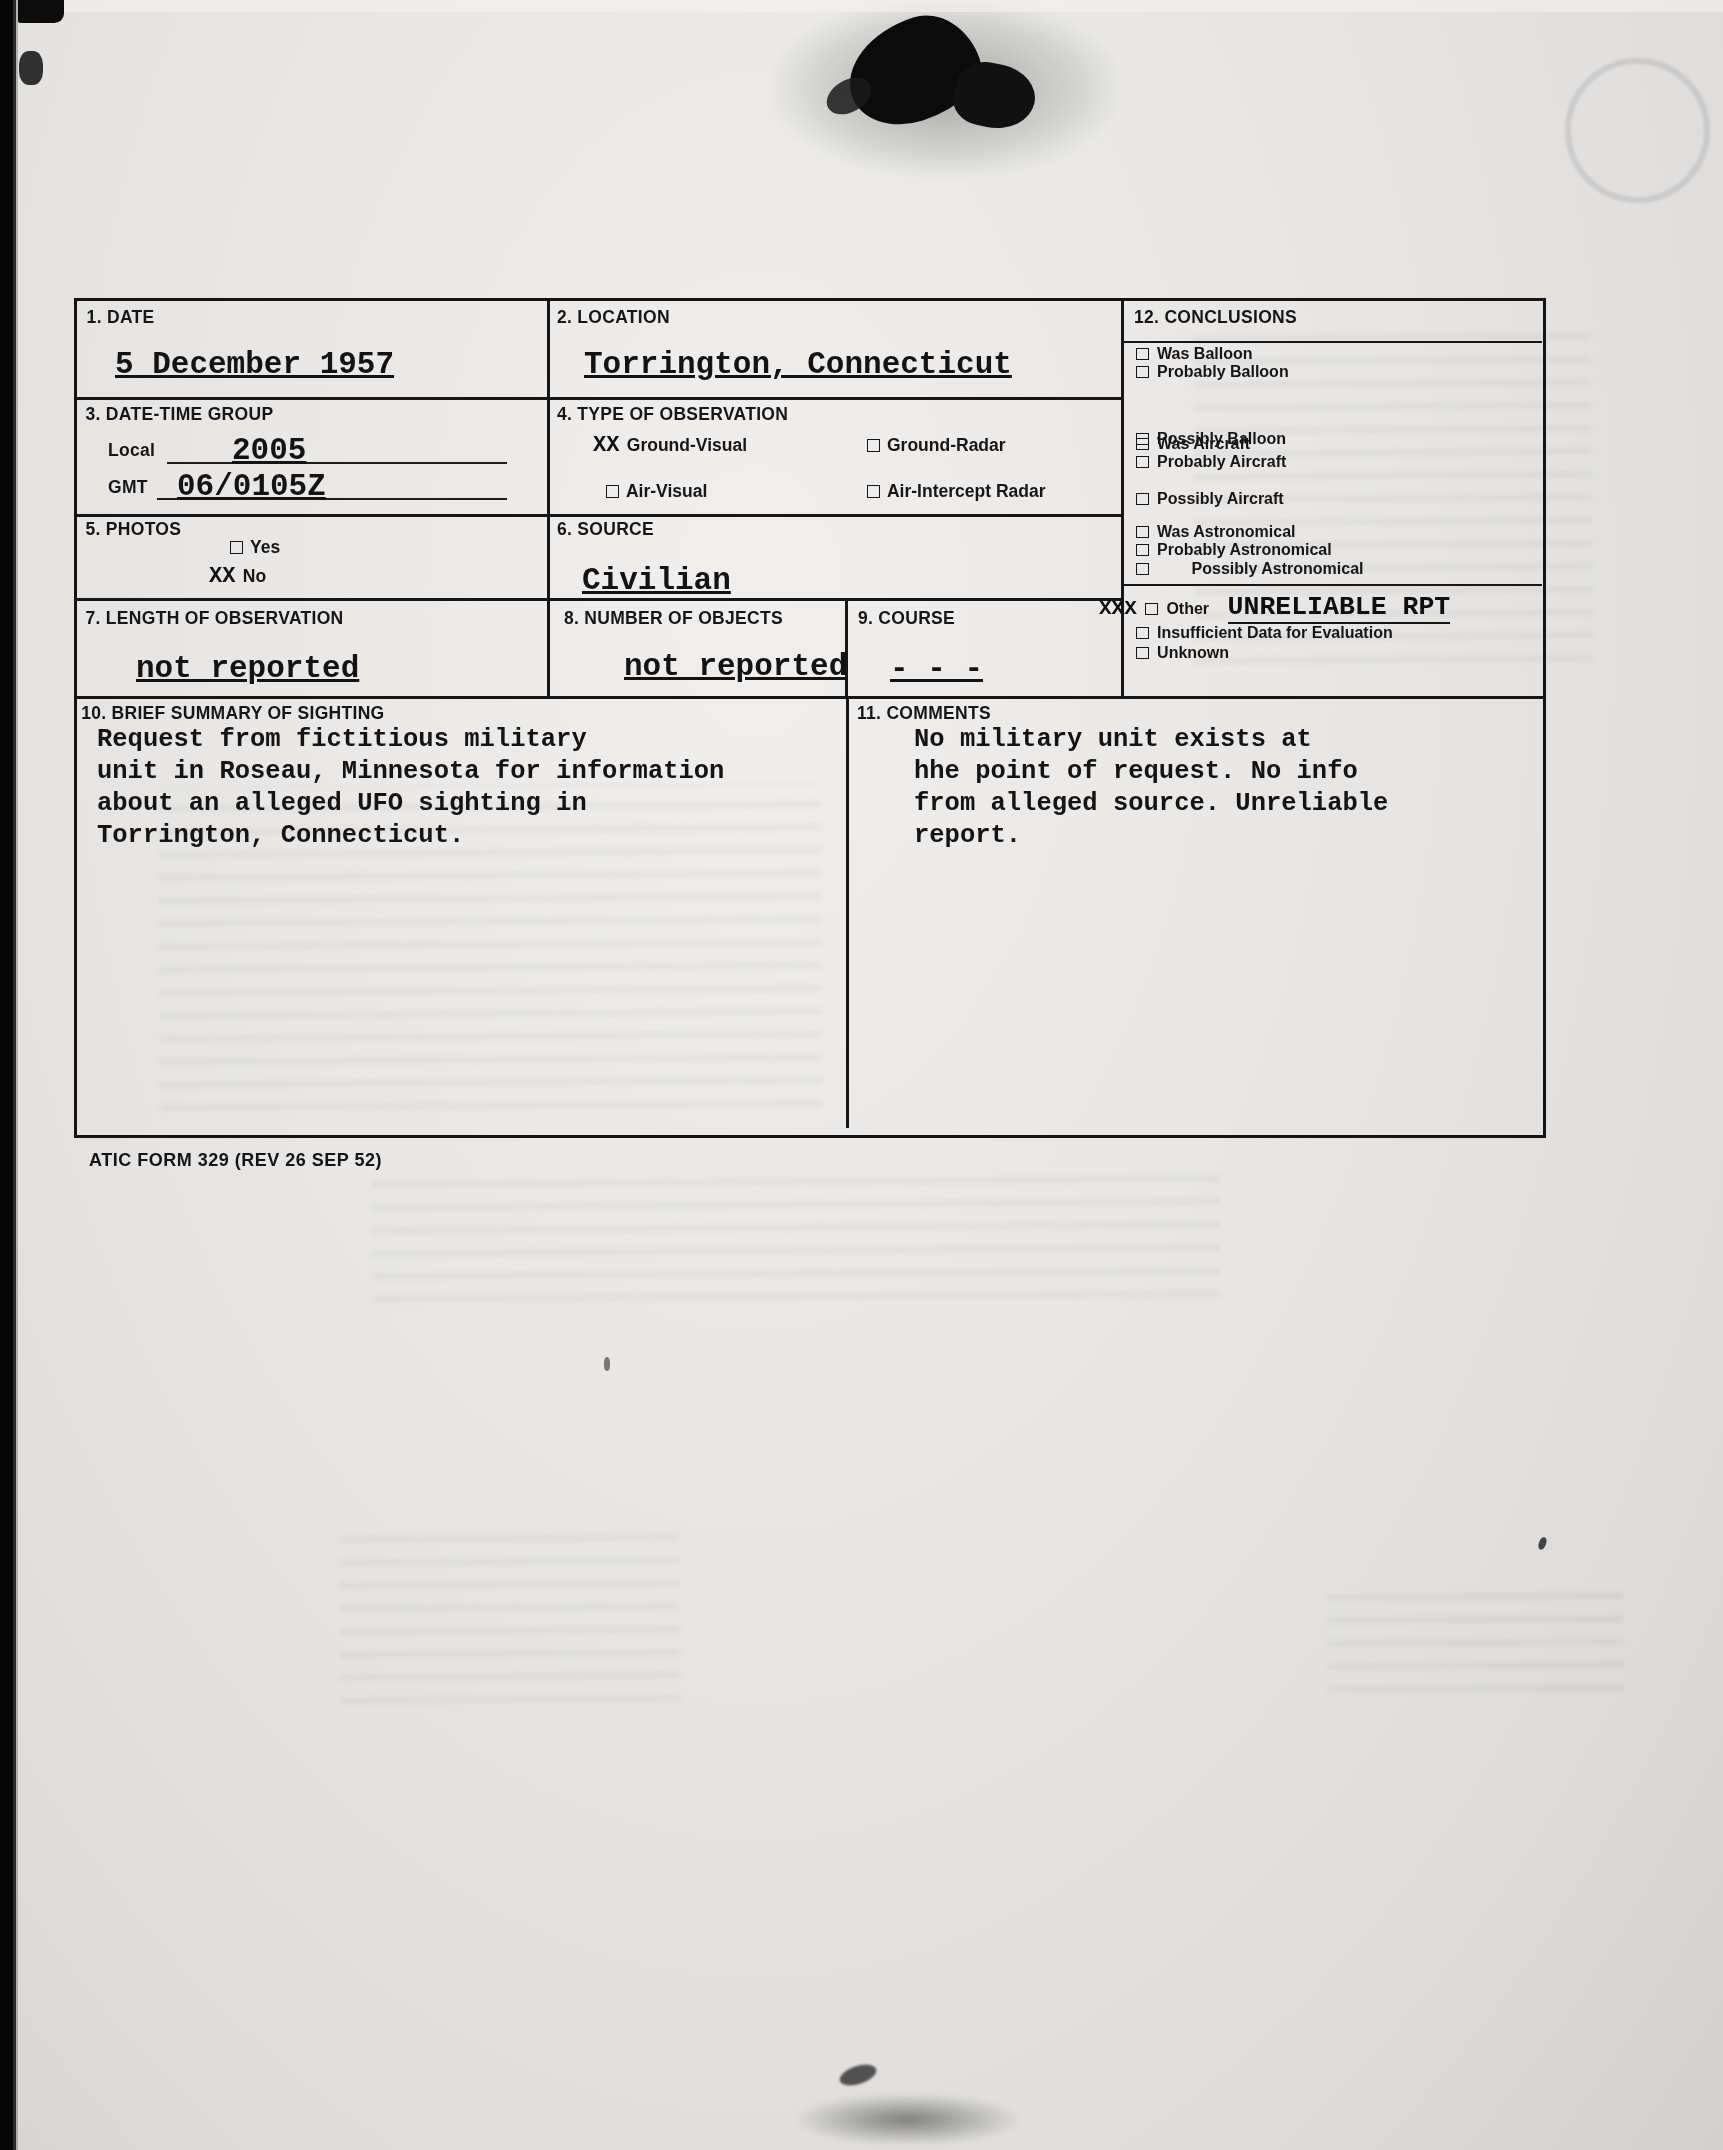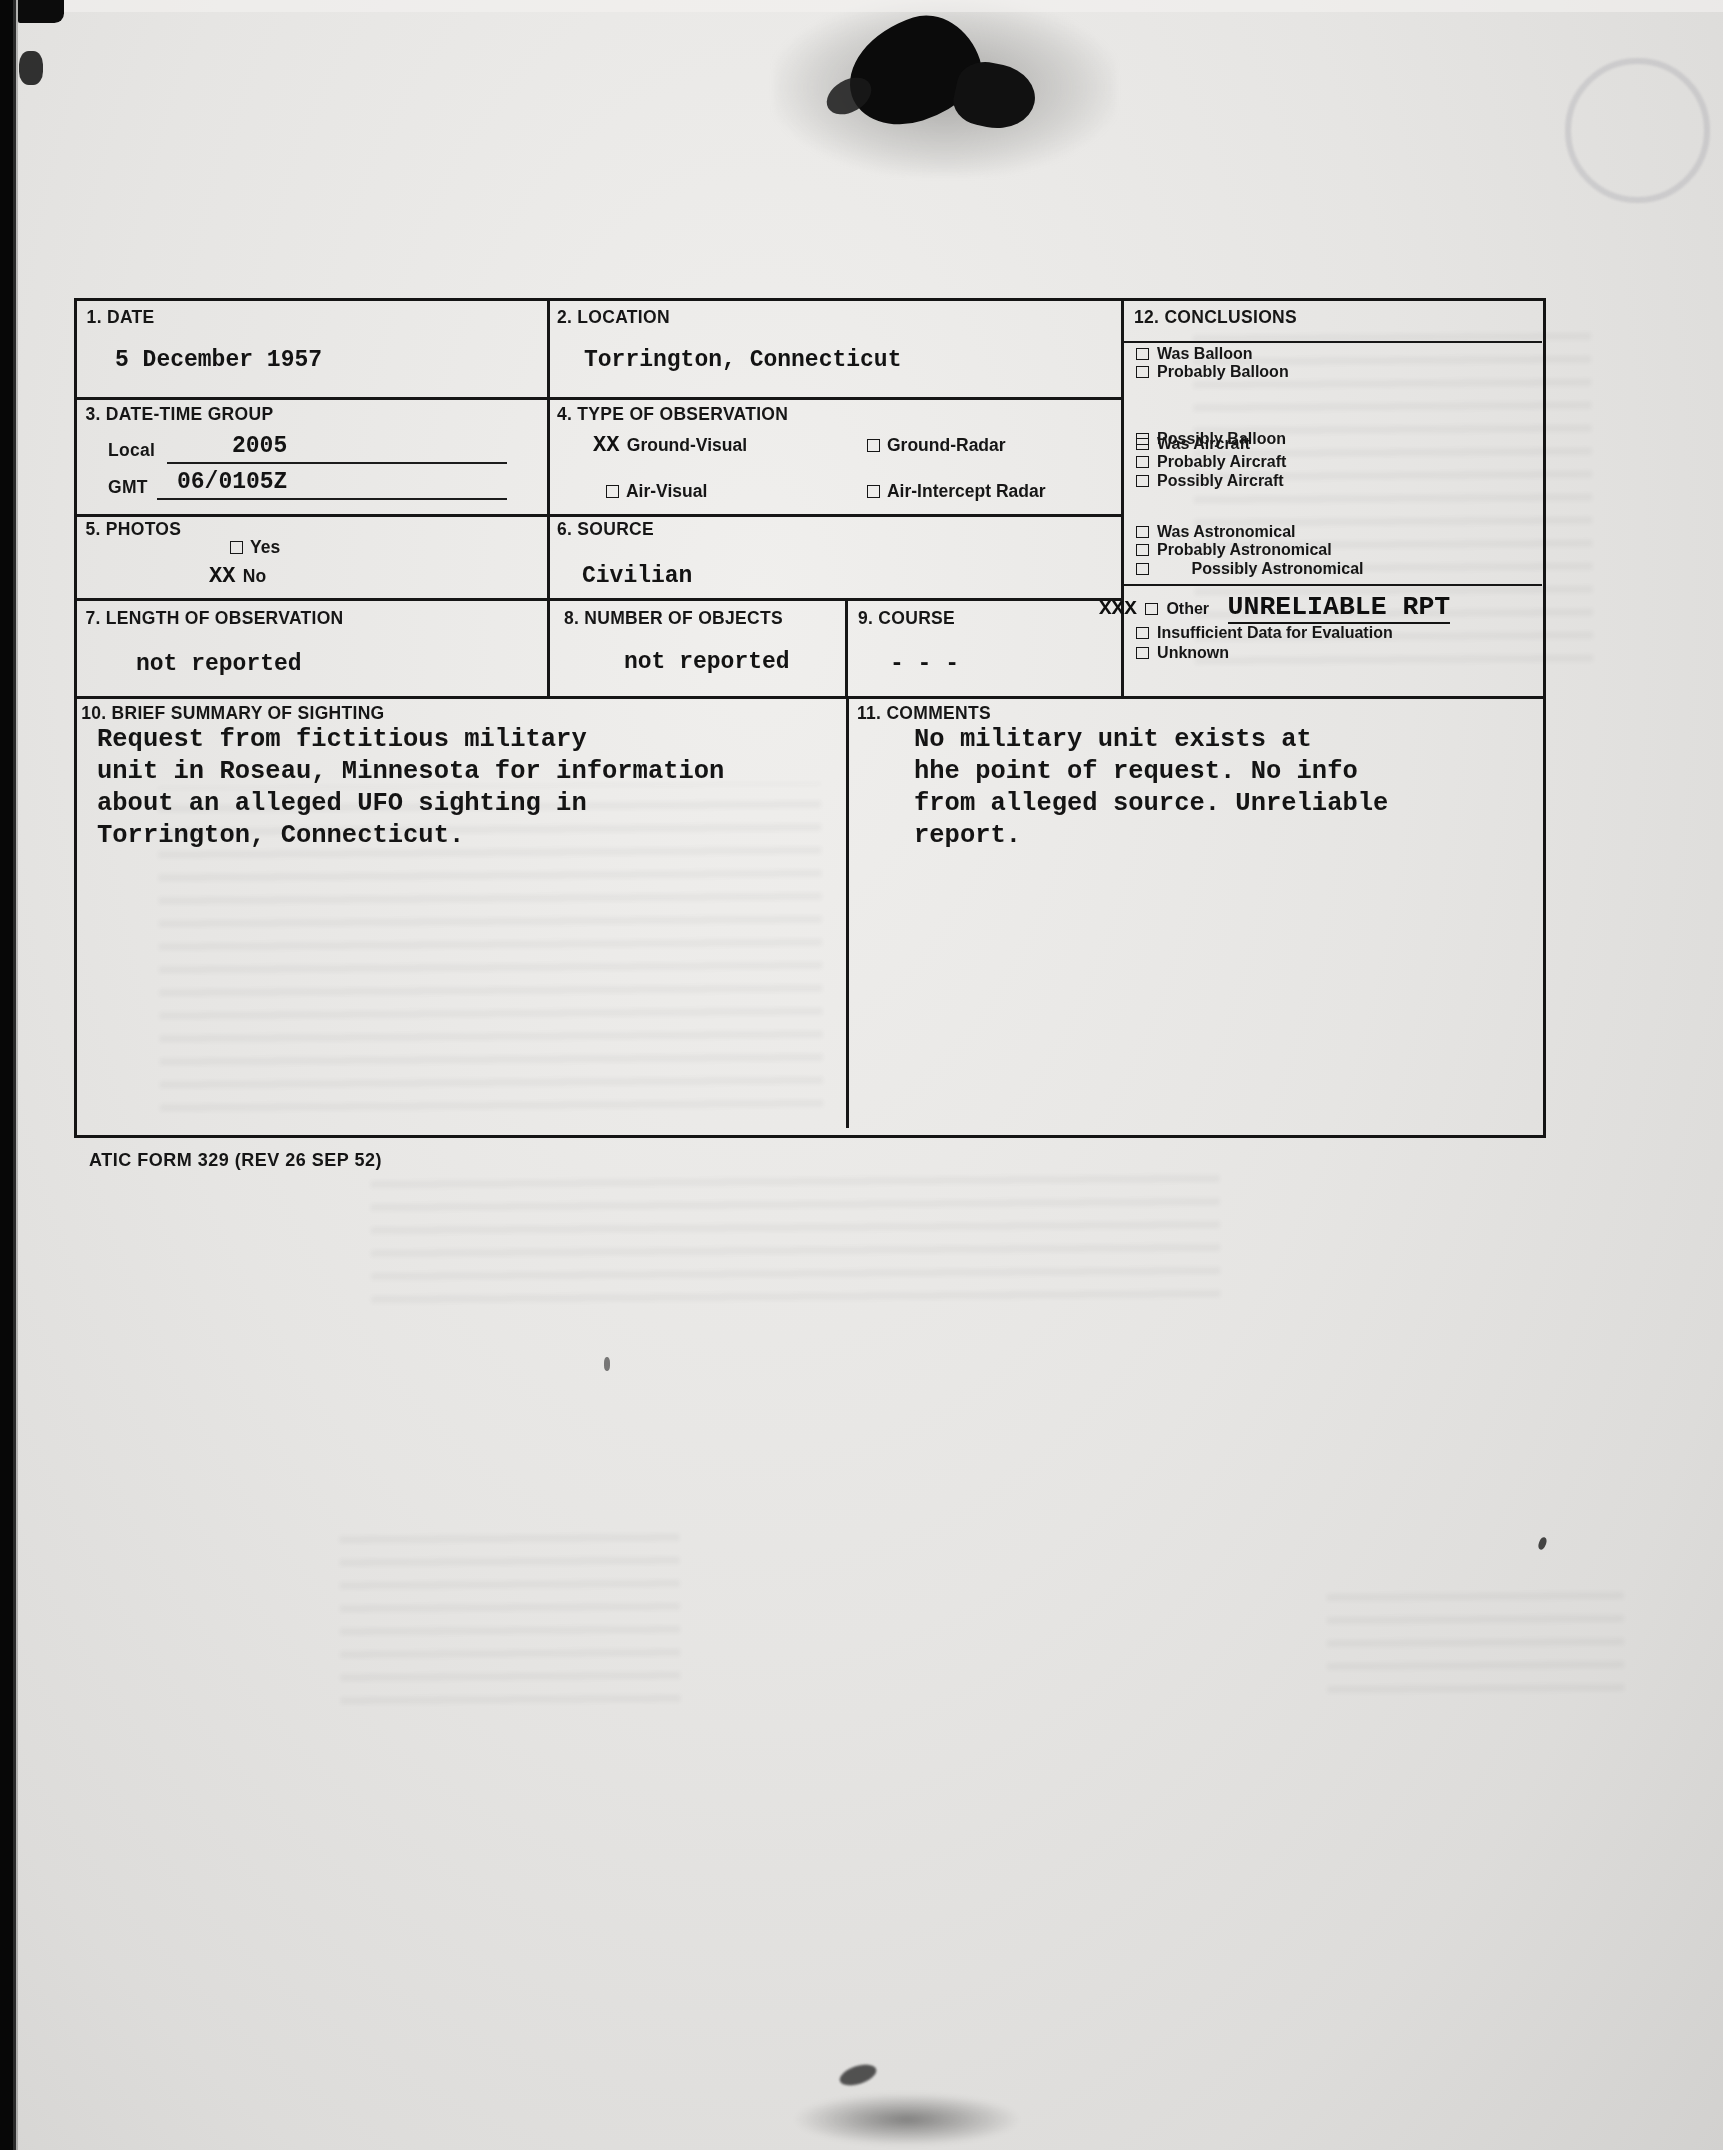--- a/index.html
+++ b/index.html
@@ -37,21 +37,21 @@
     text-align:center;font:700 31px "Liberation Sans",sans-serif;
     letter-spacing:1.6px;color:#121212;z-index:3;
   }
   .card{
     position:absolute;left:74px;top:298px;width:1466px;height:834px;
     border:3.2px solid #141414;z-index:2;
   }
   .hline,.vline{position:absolute;background:#161616;}
   .mono{font-family:"Liberation Mono","DejaVu Sans Mono",monospace;font-weight:700;color:#131313;}
   .flabel{position:absolute;font:700 17.5px "Liberation Sans",sans-serif;color:#161616;letter-spacing:0.3px;white-space:nowrap;z-index:4;}
-  .val{position:absolute;font-size:23px;white-space:nowrap;z-index:4;}
+  .val{position:absolute;font-size:31px;white-space:nowrap;z-index:4;text-decoration:underline;}
   .uline{position:absolute;height:2.1px;background:#1c1c1c;}
   .cbx{width:10.6px;height:10.6px;border:1.9px solid #161616;flex:0 0 auto;background:transparent;}
   .row-item{position:absolute;display:flex;align-items:center;gap:7.4px;z-index:5;white-space:nowrap;}
   .row-item .lbl{font:700 17.5px "Liberation Sans",sans-serif;color:#161616;}
   .row-item .mark{font-family:"Liberation Mono","DejaVu Sans Mono",monospace;font-weight:700;font-size:22px;color:#111;}
   .c-item{position:absolute;left:1059px;display:flex;align-items:center;gap:8.5px;z-index:5;white-space:nowrap;}
   .c-item .lbl{font:700 16px "Liberation Sans",sans-serif;color:#161616;}
   .c-item .mark{font-family:"Liberation Mono","DejaVu Sans Mono",monospace;font-weight:700;font-size:21px;color:#0f0f0f;}
   .c-item .cval{font-family:"Liberation Mono","DejaVu Sans Mono",monospace;font-weight:700;font-size:26.5px;color:#0f0f0f;border-bottom:2.7px solid #141414;line-height:1;padding-bottom:1.1px;margin-left:10px;}
   .bodytext{position:absolute;z-index:4;}
@@ -182,21 +182,21 @@
     </div>
 
     <div class="c-item" style="top:134px;">
       <span class="cbx"></span>
       <span class="lbl">Was Aircraft</span>
     </div>
     <div class="c-item" style="top:152px;">
       <span class="cbx"></span>
       <span class="lbl">Probably Aircraft</span>
     </div>
-    <div class="c-item" style="top:171px;">
+    <div class="c-item" style="top:189px;">
       <span class="cbx"></span>
       <span class="lbl">Possibly Aircraft</span>
     </div>
 
     <div class="c-item" style="top:222px;">
       <span class="cbx"></span>
       <span class="lbl">Was Astronomical</span>
     </div>
     <div class="c-item" style="top:240px;">
       <span class="cbx"></span>

